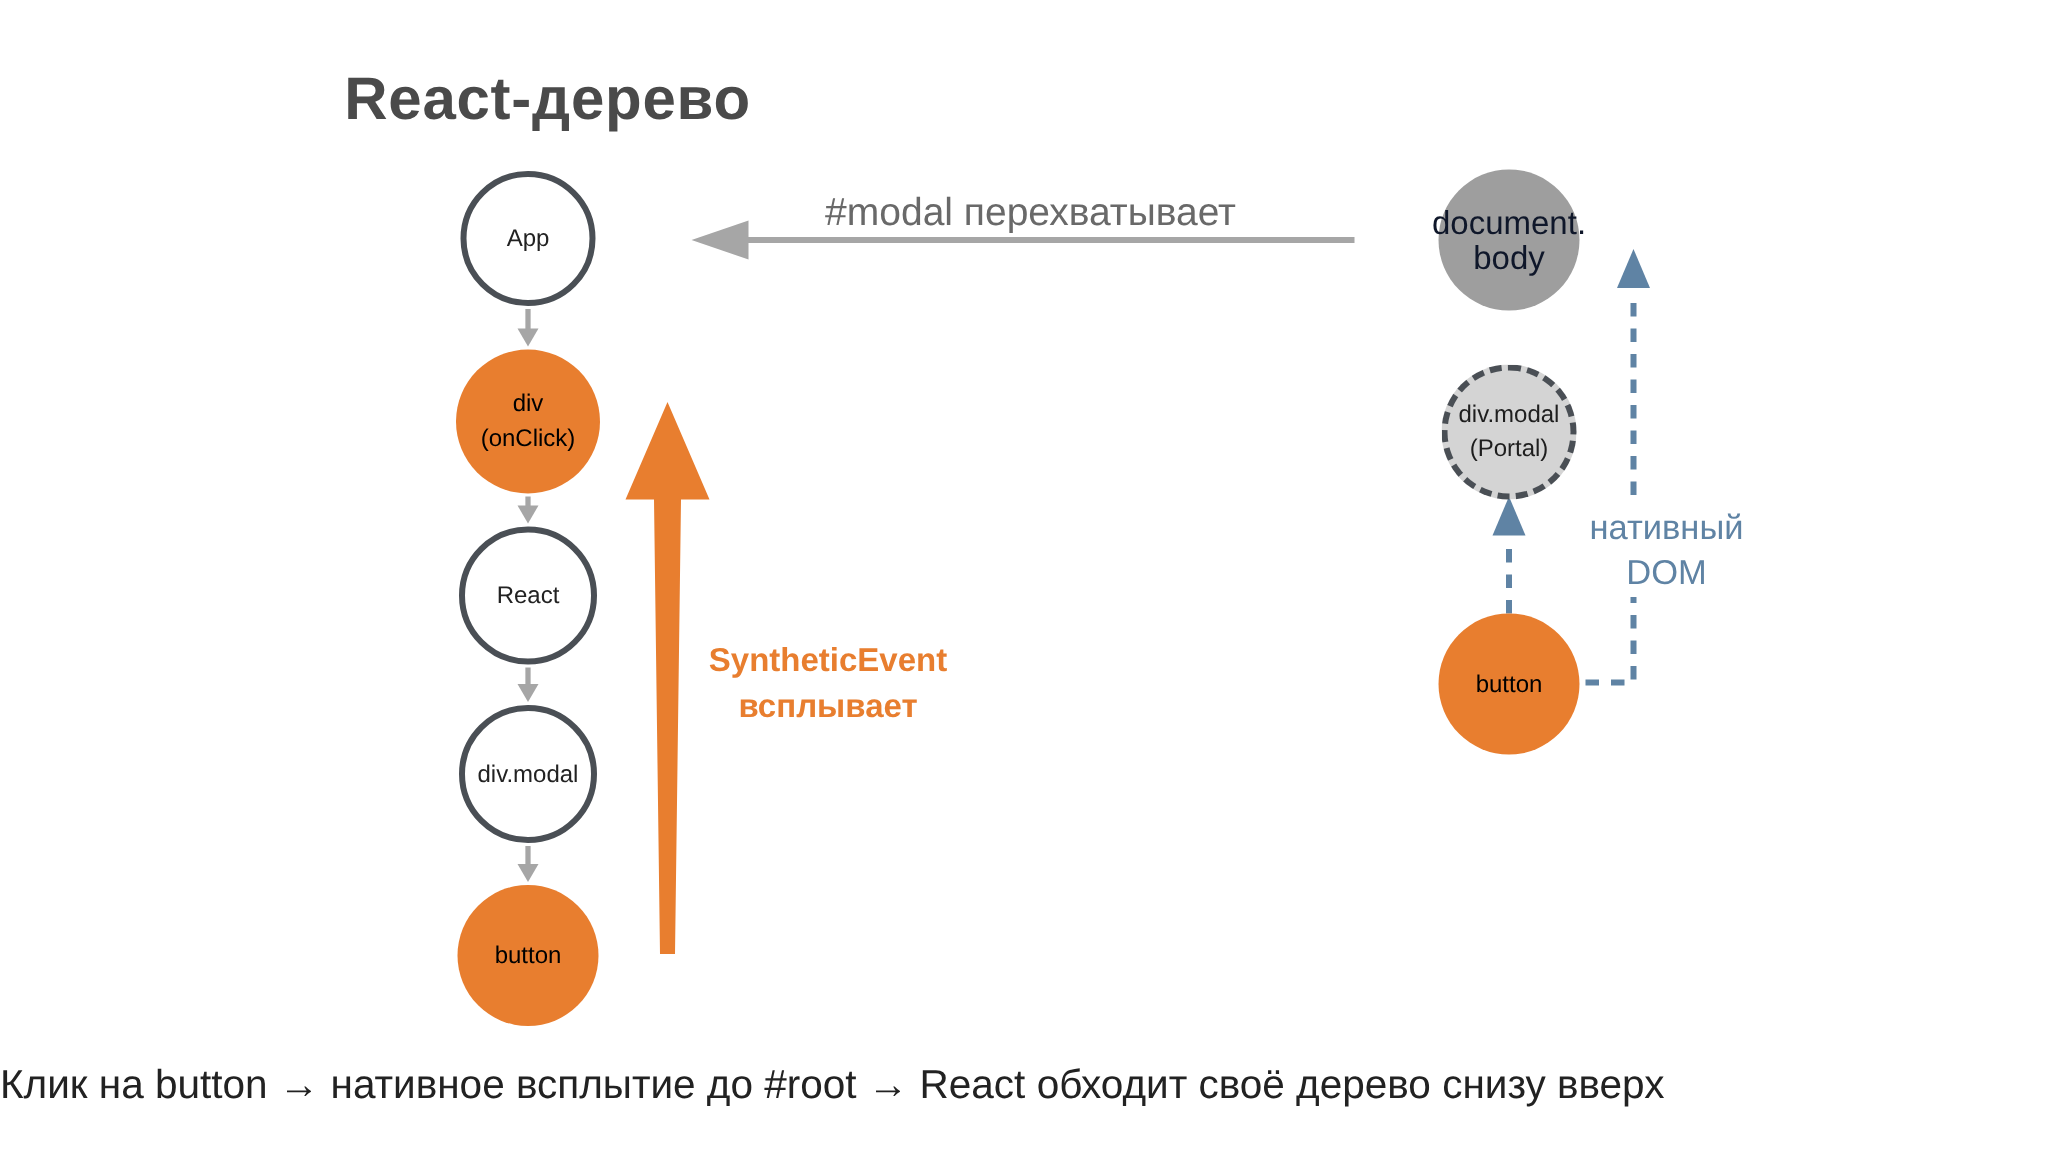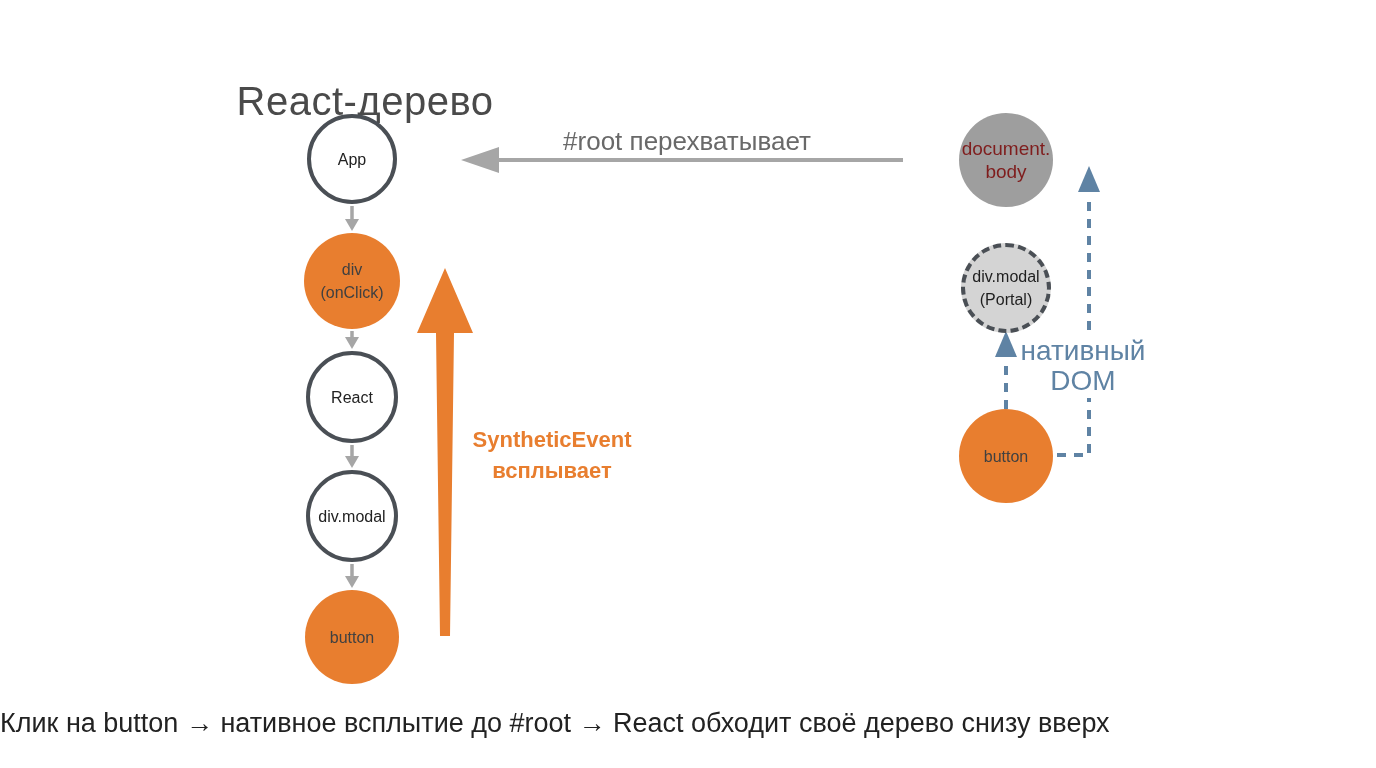--- a/index.html
+++ b/index.html
@@ -5,46 +5,46 @@
   :root{
     --orange:#E87E2F; --dark-border:#4A4F55; --gray-arrow:#A6A6A6;
     --gray-fill:#9E9E9E; --portal-fill:#D4D4D4; --steel-blue:#5F83A4;
     --title:#4A4A4A; --label-gray:#696969; --caption:#222222;
   }
   *{box-sizing:border-box;margin:0;padding:0;}
   html,body{background:#ffffff;}
   body{font-family:"Liberation Sans",sans-serif;}
   .stage{position:relative;width:1376px;height:768px;background:#ffffff;overflow:hidden;margin:0 auto;}
   .svg-layer{position:absolute;left:0;top:0;width:1376px;height:768px;pointer-events:none;}
-  .title{position:absolute;font-size:40px;font-weight:normal;color:var(--title);text-align:center;letter-spacing:0.5px;margin-top:35px;}
+  .title{position:absolute;font-size:40px;font-weight:bold;color:var(--title);text-align:center;letter-spacing:0.5px;}
   .title.react{left:165px;top:44px;width:400px;}
   .title.dom{left:808px;top:44px;width:400px;}
   .node{position:absolute;border-radius:50%;display:flex;align-items:center;justify-content:center;text-align:center;}
   .node .lbl{white-space:pre-line;font-size:16px;line-height:23px;color:#222222;}
   .node.outline{background:#ffffff;border:4px solid var(--dark-border);}
   .node.orange{background:var(--orange);}
-  .node.orange .lbl{color:#404040;}
+  .node.orange .lbl{color:#000000;}
   .node.grayfill{background:var(--gray-fill);}
-  .node.grayfill .lbl{color:#7f1d1d;font-size:19px;}
+  .node.grayfill .lbl{color:#0f172a;font-size:22px;}
   .node.portal{background:var(--portal-fill);border:4px dashed var(--dark-border);}
   .node.portal .lbl{color:#1e1e1e;}
   
   .n-app{left:307px;top:114px;width:90px;height:90px;}
   .n-div{left:304px;top:233px;width:96px;height:96px;}
   .n-modal{left:306px;top:351px;width:92px;height:92px;}
   .n-divmodal{left:306px;top:470px;width:92px;height:92px;}
   .n-button{left:305px;top:590px;width:94px;height:94px;}
   
   .n-docbody{left:959px;top:113px;width:94px;height:94px;}
   .n-portal{left:961px;top:243px;width:90px;height:90px;}
   .n-dombutton{left:959px;top:409px;width:94px;height:94px;}
   .annotation{position:absolute;white-space:pre-line;text-align:center;}
   .a-root{left:487px;top:126px;width:400px;font-size:26px;color:var(--label-gray);}
   .a-synth{left:452px;top:424px;width:200px;font-size:22px;line-height:31px;font-weight:bold;color:var(--orange);}
-  .a-native{left:1012px;top:336px;width:142px;font-size:28px;line-height:30px;color:var(--steel-blue);}
+  .a-native{left:1040px;top:336px;width:142px;font-size:23px;line-height:30px;color:var(--steel-blue);}
   .caption{position:absolute;left:0;top:708px;width:1376px;font-size:27px;color:var(--caption);}
 </style>
 </head>
 <body>
 
 <div class="stage">
 
   <svg class="svg-layer" viewBox="0 0 1376 768" xmlns="http://www.w3.org/2000/svg">
 
     <g stroke="var(--gray-arrow)" fill="var(--gray-arrow)">
@@ -101,21 +101,21 @@
 body</span>
   </div>
   <div class="node portal n-portal">
     <span class="lbl">div.modal
 (Portal)</span>
   </div>
   <div class="node orange n-dombutton">
     <span class="lbl">button</span>
   </div>
 
-  <div class="annotation a-root">#root перехватывает</div>
+  <div class="annotation a-root">#modal перехватывает</div>
   <div class="annotation a-synth">SyntheticEvent
 всплывает</div>
   <div class="annotation a-native">нативный
 DOM</div>
 
   <div class="caption">Клик на button → нативное всплытие до #root → React обходит своё дерево снизу вверх</div>
 
 </div>
 
 </body></html>

